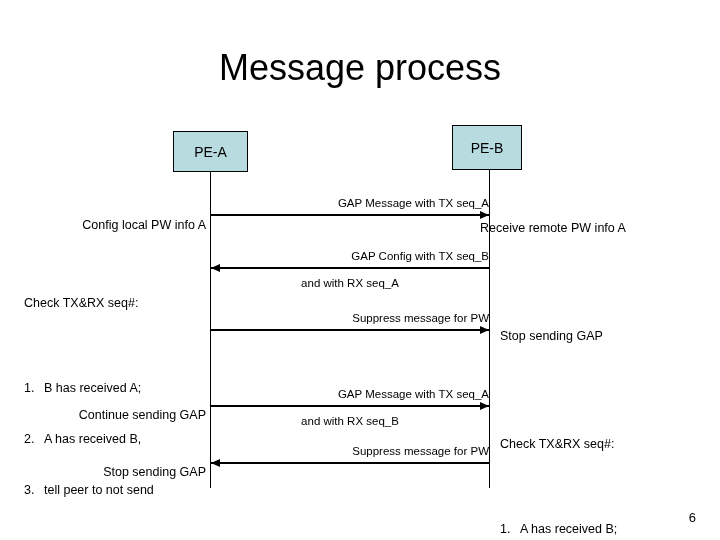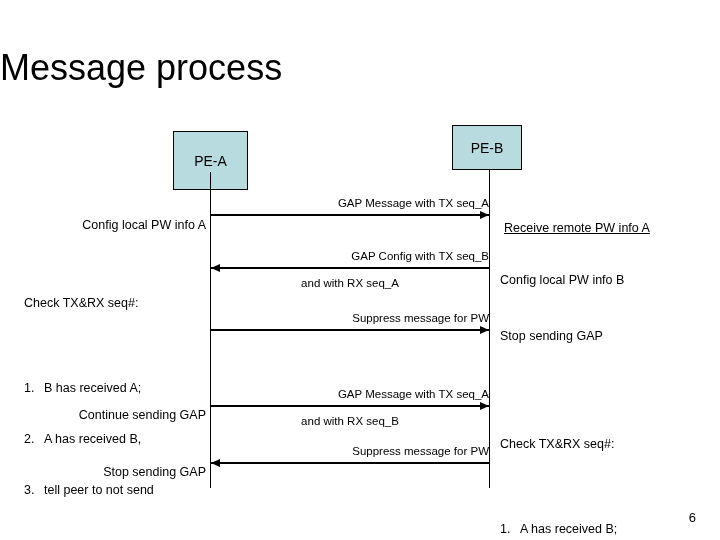--- a/index.html
+++ b/index.html
@@ -20,20 +20,21 @@
     height: 540px;
     background: #ffffff;
   }
 
   
   .slide-title {
     position: absolute;
     left: 0;
     top: 46px;
     width: 720px;
+    text-align: center;
     font-size: 36px;
     line-height: 44px;
     font-weight: normal;
     letter-spacing: 0px;
     color: #000000;
     white-space: nowrap;
   }
 
   
   .actor-box {
@@ -45,21 +46,21 @@
     align-items: center;
     justify-content: center;
     font-size: 14px;
     line-height: 16px;
     color: #000000;
   }
   #actor-a {
     left: 173px;
     top: 131px;
     width: 75px;
-    height: 59px;
+    height: 41px;
   }
   #actor-b {
     left: 452px;
     top: 125px;
     width: 70px;
     height: 45px;
   }
 
   
   .lifeline {
@@ -94,21 +95,21 @@
     text-align: left;
   }
 
   
   #note-config-a      { right: 514px; top: 205px; }
   #note-check-a       { left: 24px;  top: 249px; }
   #note-continue      { right: 514px; top: 395px; }
   #note-stop-a        { right: 514px; top: 452px; }
 
   
-  #note-receive-b     { left: 504px; top: 208px; text-decoration: underline; }
+  #note-receive-b     { left: 480px; top: 208px; }
   #note-config-b      { left: 500px; top: 260px; }
   #note-stopgap-b     { left: 500px; top: 316px; }
   #note-check-b       { left: 500px; top: 390px; }
 
   
   .numlist {
     margin: 0;
     padding: 0;
     list-style: none;
   }
@@ -215,21 +216,20 @@
       </li>
     </ul>
   </div>
 
   <div class="note left-align-right" id="note-continue">Continue sending GAP</div>
 
   <div class="note left-align-right" id="note-stop-a">Stop sending GAP</div>
 
   <div class="note left-align-left" id="note-receive-b">Receive remote PW info A</div>
 
-  <div class="note left-align-left" id="note-config-b">Config local PW info B</div>
 
   <div class="note left-align-left" id="note-stopgap-b">Stop sending GAP</div>
 
   <div class="note left-align-left" id="note-check-b">
     <div>Check TX&amp;RX seq#:</div>
     <ul class="numlist">
       <li>
         <span class="num">1.</span>
         <span>A has received B;</span>
       </li>

